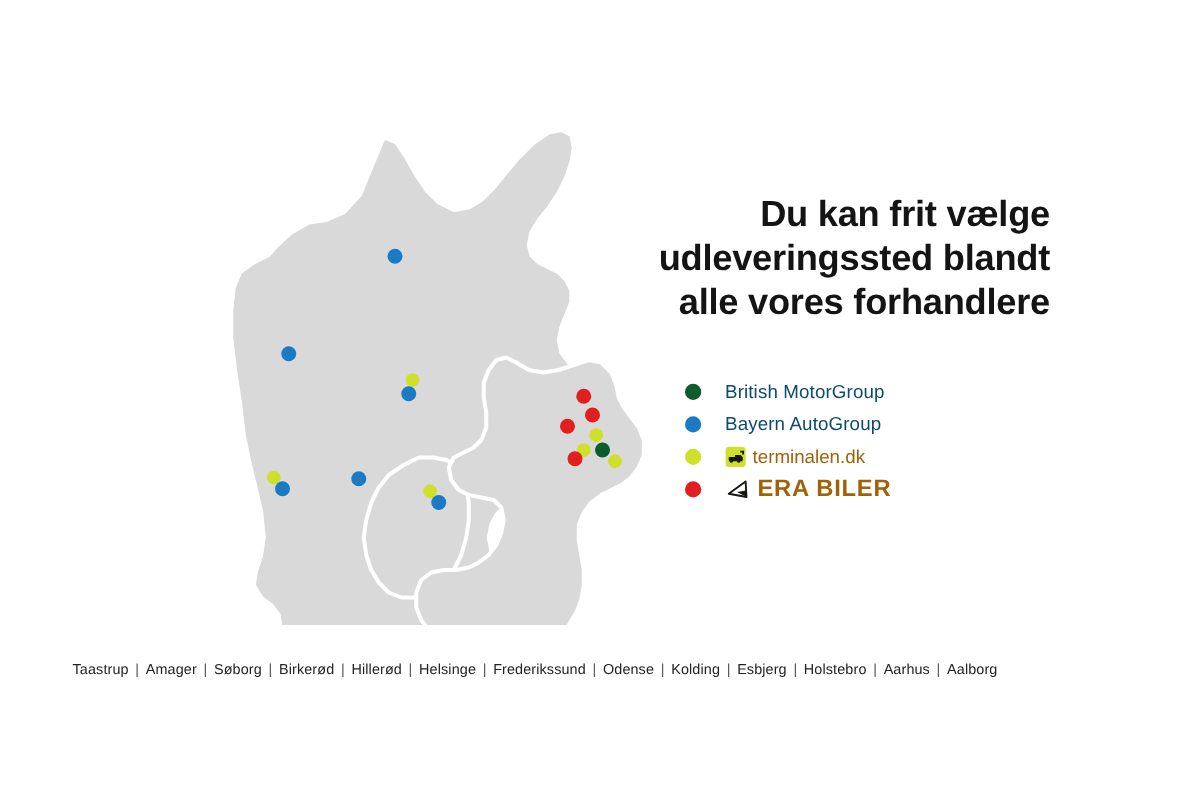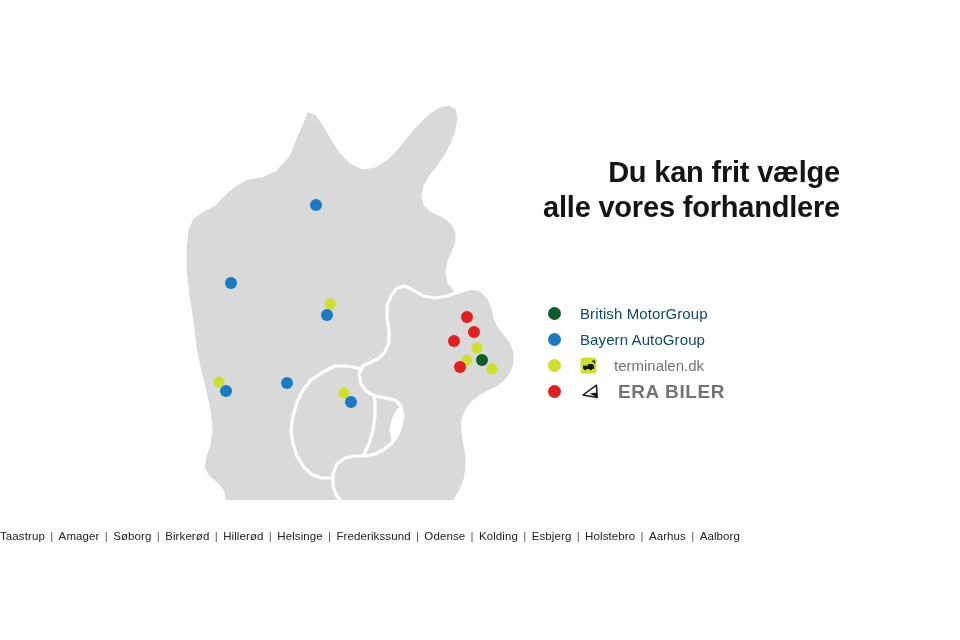--- a/index.html
+++ b/index.html
@@ -90,37 +90,36 @@
     align-items: center;
   }
   .brand-mark {
     flex: 0 0 auto;
     margin-right: 5px;
     display: block;
   }
   .brand-word {
     font-size: 15px;
     line-height: 15px;
-    color: #737373;
+    color: #a16207;
     white-space: nowrap;
-    margin-left: 12px;
   }
   .brand-word.era {
     font-weight: 700;
     letter-spacing: 0.6px;
     font-size: 19px;
   }
 
   
   #city-strip {
     position: absolute;
     left: 0;
     top: 529px;
     width: 856px;
-    text-align: left;
+    text-align: center;
     font-size: 11.5px;
     line-height: 15px;
     color: #222222;
     letter-spacing: 0.1px;
   }
   #city-strip .sep { color: #555555; padding: 0 2px; }
   #city-strip .city { white-space: nowrap; }
 </style>
 </head>
 <body>
@@ -195,20 +194,21 @@
           <circle cx="292" cy="260" r="5.5" fill="#cfe02a" class="dot"></circle>
           <circle cx="307" cy="260" r="6" fill="#0d5c2c" class="dot"></circle>
           <circle cx="285" cy="267" r="6" fill="#e11f1f" class="dot"></circle>
           <circle cx="317" cy="269" r="5.5" fill="#cfe02a" class="dot"></circle>
         </g>
     </svg>
   </div>
 
   <div id="headline">
     <span class="hl-line">Du kan frit vælge</span>
+    <span class="hl-line">udleveringssted blandt</span>
     <span class="hl-line">alle vores forhandlere</span>
   </div>
 
   <div id="legend">
 
     <div class="legend-row">
       <span class="legend-swatch" style="background:#0d5c2c"></span>
       <span class="legend-label">British MotorGroup</span>
     </div>
 

